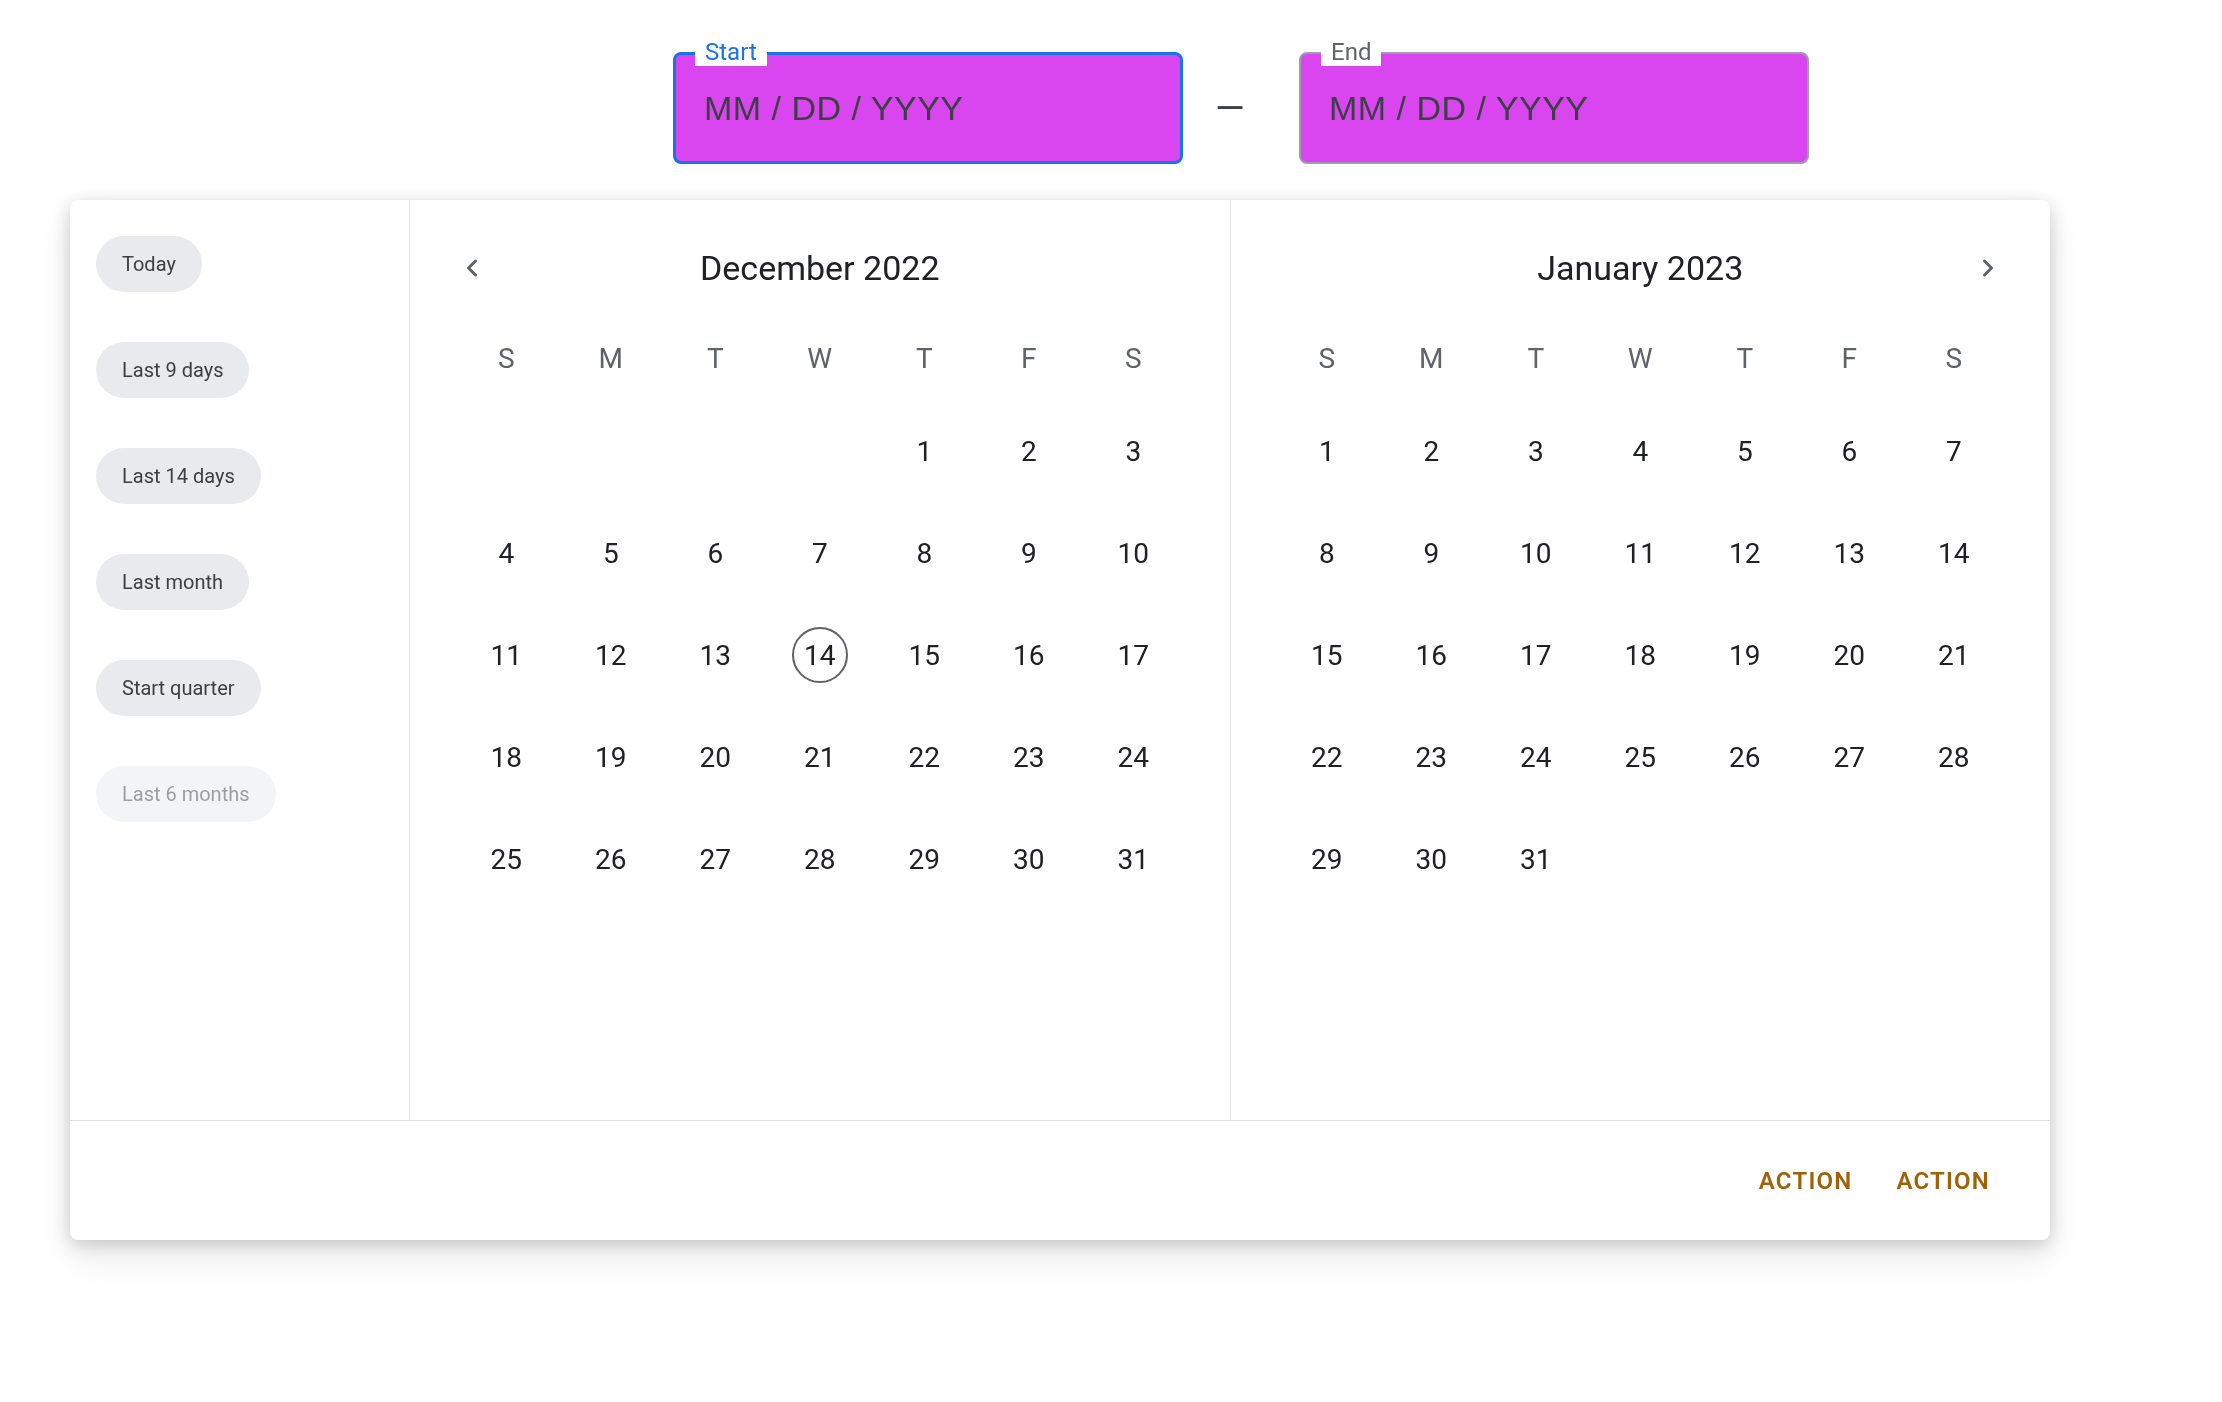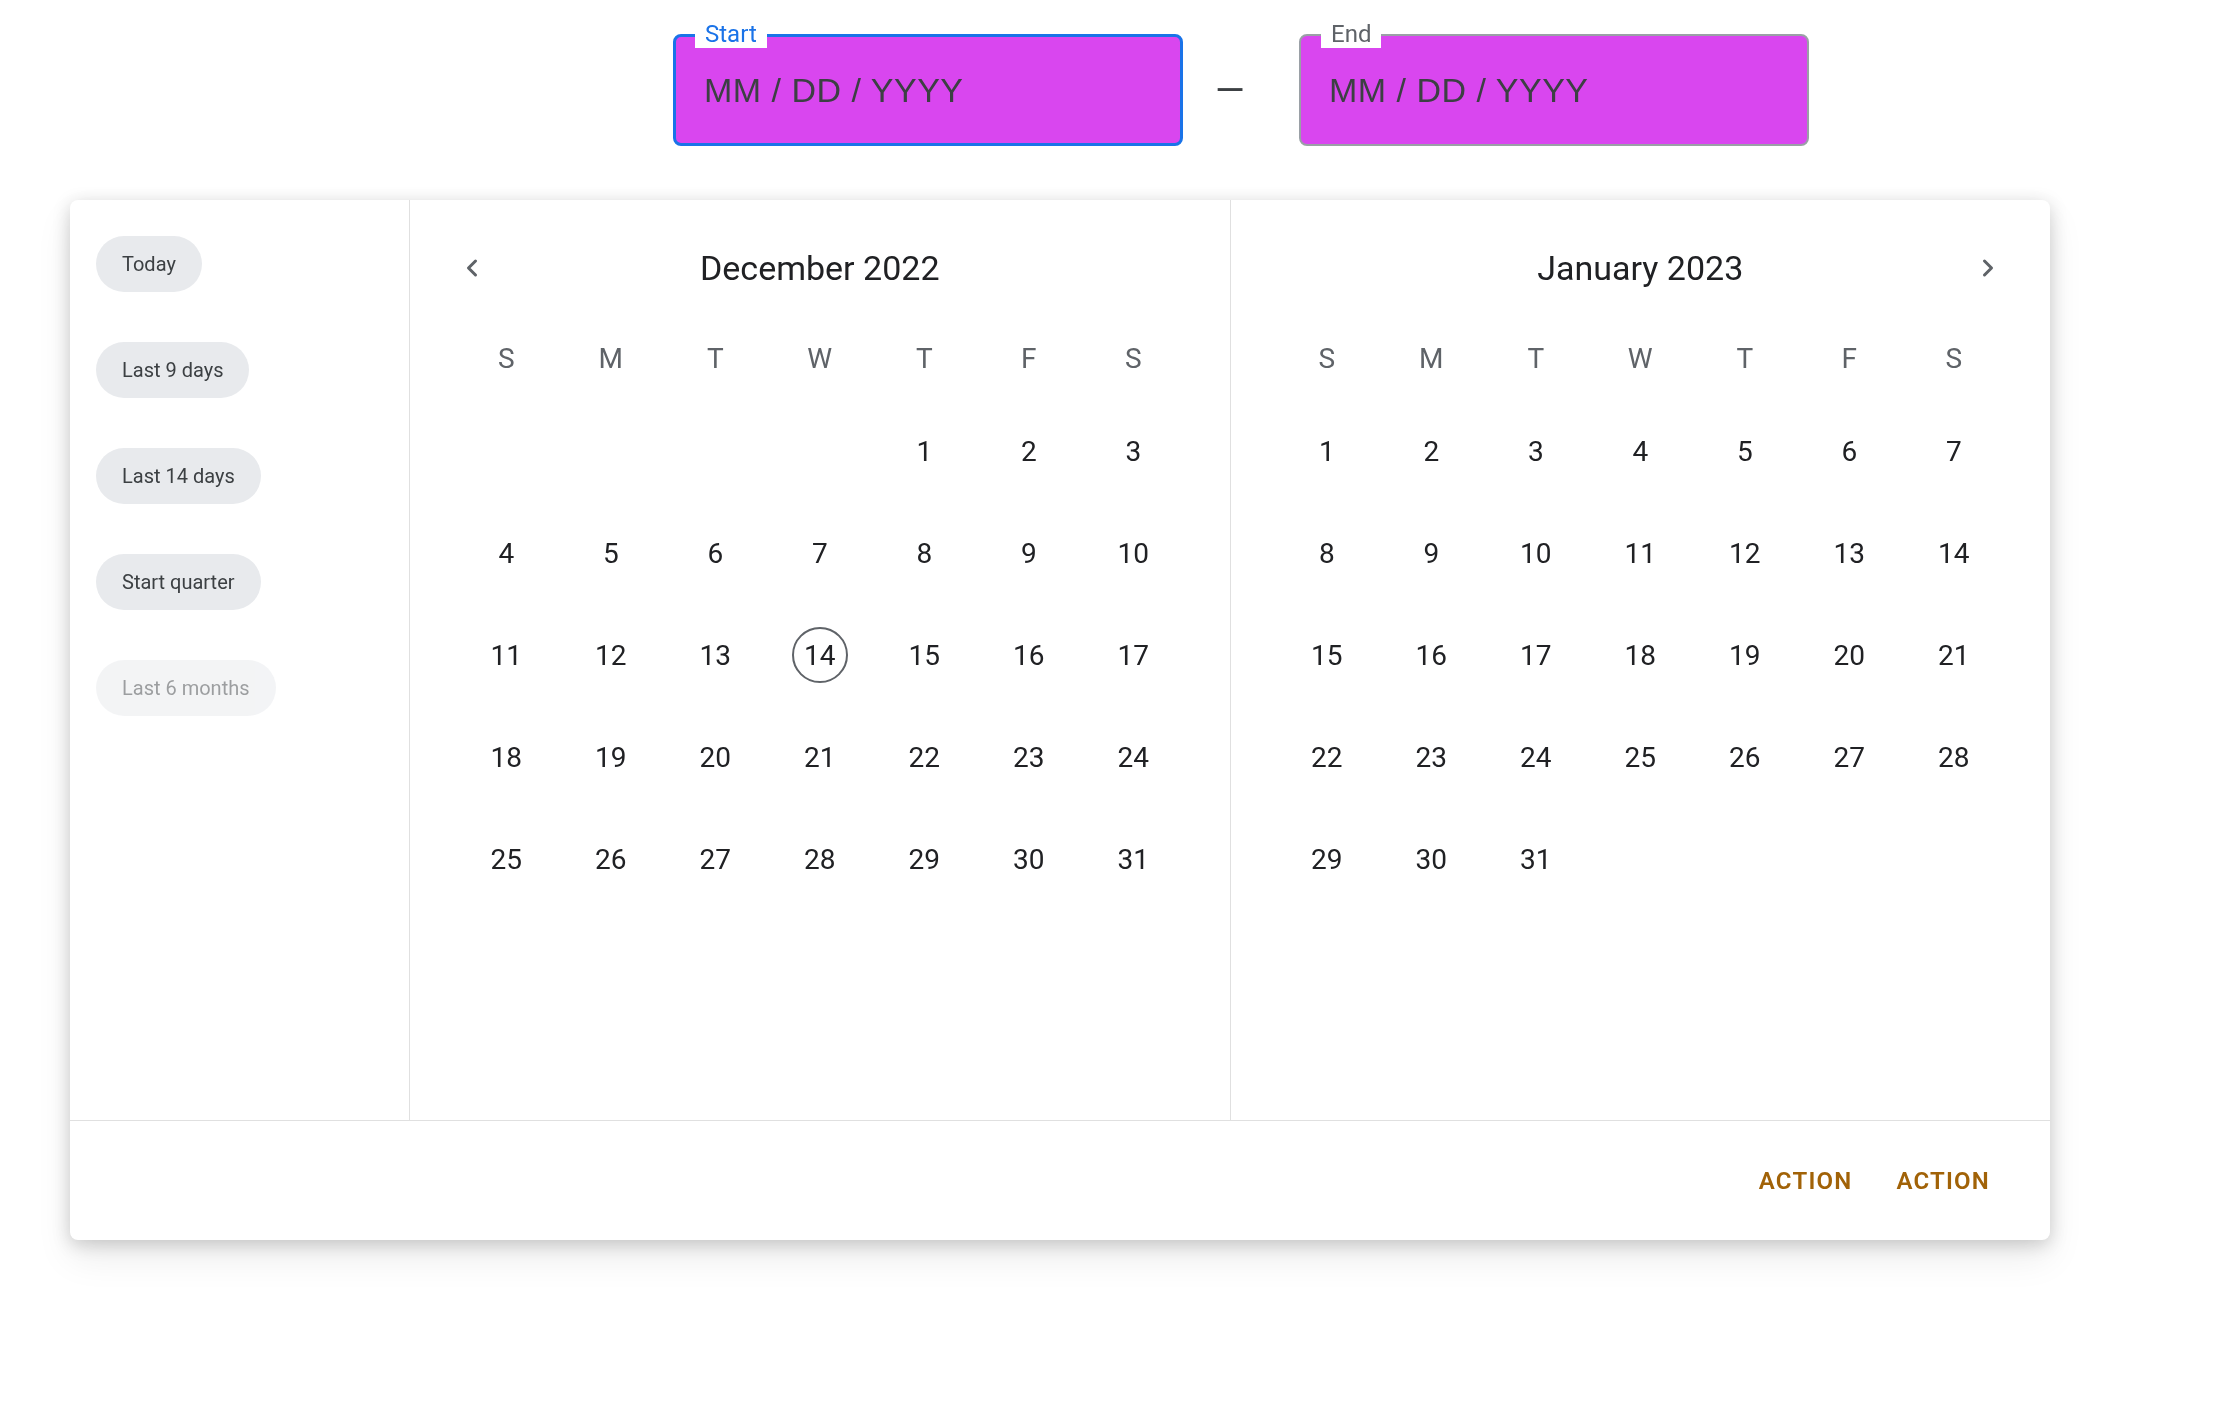--- a/index.html
+++ b/index.html
@@ -7,21 +7,21 @@
     margin: 0;
     padding: 0;
     font-family: Roboto, "Helvetica Neue", Arial, sans-serif;
     background: #fff;
     color: #202124;
   }
   .stage {
     width: 2222px;
     height: 1402px;
     position: relative;
-    padding: 34px 60px;
+    padding: 52px 60px;
   }
 
   
   .inputs-row {
     display: flex;
     align-items: center;
     justify-content: center;
     gap: 32px;
     margin-left: 260px;
   }
@@ -209,20 +209,21 @@
     </div>
   </div>
 
   <div class="surface">
     <div class="body">
 
       <div class="presets" id="presets">
           <div><div class="chip">Today</div></div>
           <div><div class="chip">Last 9 days</div></div>
           <div><div class="chip">Last 14 days</div></div>
+          <div><div class="chip">Last month</div></div>
           <div><div class="chip">Start quarter</div></div>
           <div><div class="chip faded">Last 6 months</div></div>
         </div>
 
       <div class="months" id="months">
           <div class="month">
             <div class="month-head">
               <div class="nav-btn left">
                 <svg viewBox="0 0 24 24" fill="none" stroke="currentColor" stroke-width="2.6" stroke-linecap="round" stroke-linejoin="round">
                   <polyline points="15 18 9 12 15 6"></polyline>

